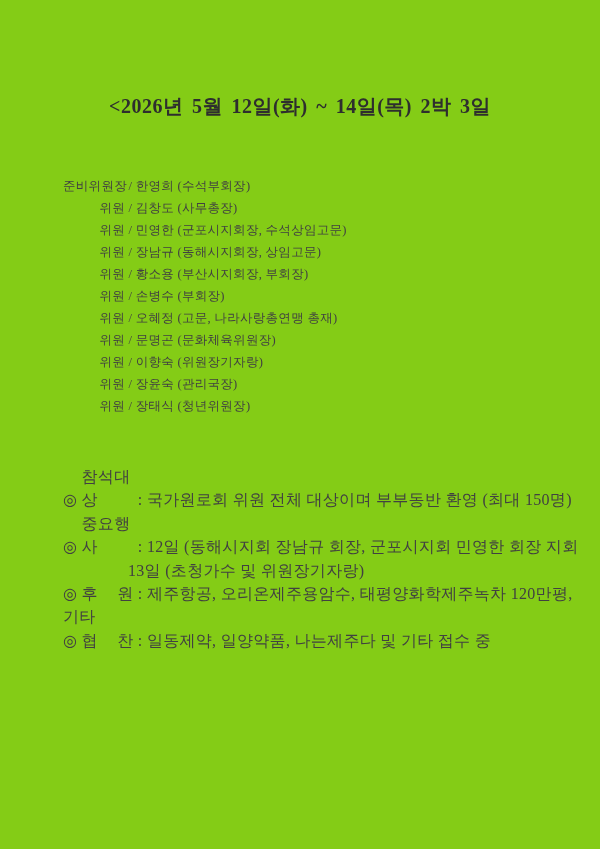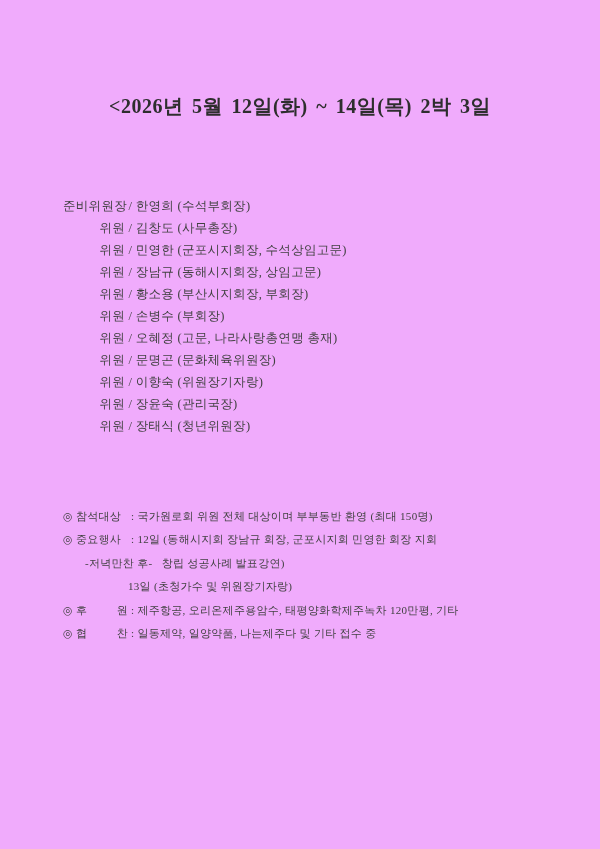--- a/index.html
+++ b/index.html
@@ -8,53 +8,53 @@
     width: 600px;
     height: 849px;
     position: relative;
     overflow: hidden;
     font-family: "Liberation Serif", "DejaVu Serif", serif;
     color: #414141;
   }
   .page {
     width: 600px;
     height: 849px;
-    background: #f0abfc;
+    background: #84cc16;
   }
   
   .title-block {
     padding-top: 86px;
     text-align: center;
     font-size: 20px;
     font-weight: bold;
     line-height: 40px;
     color: #2e2e2e;
     letter-spacing: 0.5px;
     word-spacing: 3px;
   }
   
   .committee {
-    margin-top: 69px;
+    margin-top: 49px;
     padding-left: 63px;
     font-size: 12.5px;
     line-height: 22px;
     letter-spacing: 0.3px;
   }
   .c-row { white-space: pre; }
   .c-role {
     display: inline-block;
     width: 62px;
     text-align: right;
   }
   
   .notes {
-    margin-top: 68px;
+    margin-top: 48px;
     padding-left: 63px;
     padding-right: 20px;
-    font-size: 11px;
+    font-size: 16px;
     line-height: 23.4px;
     letter-spacing: 0.3px;
   }
   .n-line { white-space: pre-wrap; }
   .n-label {
     display: inline-block;
     width: 52px;
     text-align: justify;
     text-align-last: justify;
     vertical-align: bottom;
@@ -97,21 +97,20 @@
   <div class="c-row"><span class="c-role">위원</span><span> / </span><span>장윤숙</span><span> (관리국장)</span></div>
 
   <div class="c-row"><span class="c-role">위원</span><span> / </span><span>장태식</span><span> (청년위원장)</span></div>
 </section>
 
   <section class="notes" id="notes">
   <div class="n-line indent-0"><span class="n-bullet">◎ </span><span class="n-label">참석대상</span><span class="n-colon"> : </span><span class="n-text">국가원로회 위원 전체 대상이며 부부동반 환영 (최대 150명)</span></div>
 
   <div class="n-line indent-0"><span class="n-bullet">◎ </span><span class="n-label">중요행사</span><span class="n-colon"> : </span><span class="n-text">12일 (동해시지회 장남규 회장, 군포시지회 민영한 회장 지회</span></div>
 
-  <div class="n-line indent-1"><span class="n-text">-저녁만찬 후-   창립 성공사례 발표강연)</span></div>
 
   <div class="n-line indent-2"><span class="n-text">13일 (초청가수 및 위원장기자랑)</span></div>
 
   <div class="n-line indent-0"><span class="n-bullet">◎ </span><span class="n-label">후 원</span><span class="n-colon"> : </span><span class="n-text">제주항공, 오리온제주용암수, 태평양화학제주녹차 120만평, 기타</span></div>
 
   <div class="n-line indent-0"><span class="n-bullet">◎ </span><span class="n-label">협 찬</span><span class="n-colon"> : </span><span class="n-text">일동제약, 일양약품, 나는제주다 및 기타 접수 중</span></div>
 </section>
 
 </main>
 

